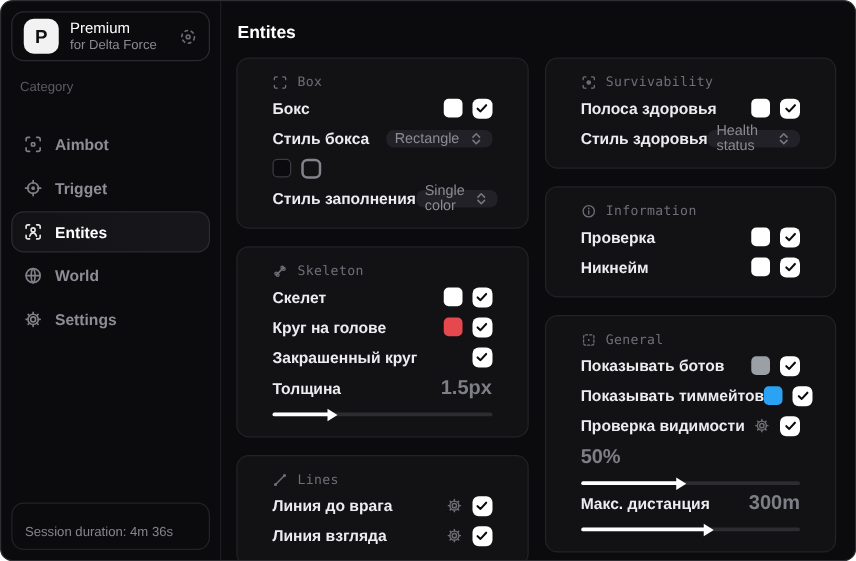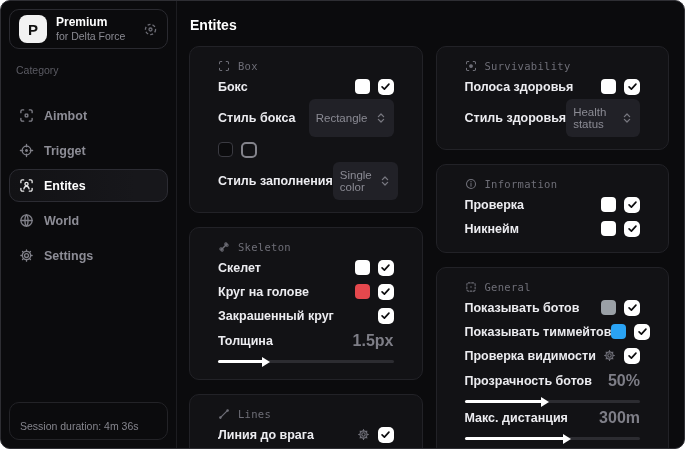--- a/index.html
+++ b/index.html
@@ -7,21 +7,21 @@
     position:relative;width:683px;height:447px;margin:0 auto;
     background:#0b0b0d;border:1px solid #2e2e33;border-radius:10px;
     display:flex;overflow:hidden;color:#ececf0;
     -webkit-font-smoothing:antialiased;
   }
   
   .sidebar{width:176px;min-width:176px;border-right:1px solid #1d1d21;display:flex;flex-direction:column;padding:8px;box-sizing:border-box;}
   .brand{border:1px solid #2a2a30;border-radius:10px;padding:5px 9px;display:flex;align-items:center;gap:9px;}
   .brand-logo{width:28px;height:28px;border-radius:8px;background:#f2f2f2;color:#111;font-weight:bold;font-size:15px;display:flex;align-items:center;justify-content:center;}
   .brand-text{flex:1;display:flex;flex-direction:column;line-height:1.25;}
-  .brand-title{font-size:12px;font-weight:bold;color:#ffffff;}
+  .brand-title{font-size:12px;font-weight:normal;color:#ffffff;}
   .brand-sub{font-size:10.5px;color:#8a8a92;}
   .brand-action{color:#6c6c74;display:flex;align-items:center;}
   .category{font-size:10.5px;color:#5b5b63;margin:15px 7px 23px;}
   .nav{display:flex;flex-direction:column;gap:2px;}
   .nav-item{display:flex;align-items:center;gap:10px;padding:8px 9px;border:1px solid transparent;border-radius:10px;color:#8d8d96;font-size:12.5px;font-weight:600;cursor:pointer;}
   .nav-item.active{color:#ffffff;border-color:#2c2c33;background:linear-gradient(90deg,#121215 0%,#17171b 80%);}
   .nav-ic{display:flex;align-items:center;color:inherit;opacity:.9;}
   .session{margin-top:auto;border:1px solid #232327;border-radius:10px;min-height:38px;display:flex;align-items:flex-end;padding:6px 10px 7px;box-sizing:border-box;}
   .session span{font-size:10.5px;color:#85858d;}
   
@@ -35,21 +35,21 @@
   .row{display:flex;align-items:center;justify-content:space-between;min-height:23px;}
   .row + .row{margin-top:1px;}
   .row-label{font-size:12.5px;font-weight:600;color:#ececf0;white-space:nowrap;}
   .row-label.disabled{color:#54545b;}
   .controls{display:flex;align-items:center;gap:8px;}
   .swatch{width:15px;height:15px;border-radius:4px;box-sizing:border-box;}
   .swatch.bordered{border:1.5px solid #3a3a41;}
   .checkbox{width:16px;height:16px;border-radius:5px;background:#ffffff;display:flex;align-items:center;justify-content:center;cursor:pointer;box-sizing:border-box;}
   .checkbox.unchecked{background:transparent;border:2px solid #83838b;}
   .gear-btn{color:#6f6f78;display:flex;align-items:center;cursor:pointer;}
-  .dropdown{background:#212127;border-radius:6px;height:38px;padding:0 7px;display:flex;align-items:center;gap:7px;color:#8b8b94;font-size:11.5px;cursor:pointer;}
+  .dropdown{background:#212127;border-radius:6px;height:14px;padding:0 7px;display:flex;align-items:center;gap:7px;color:#8b8b94;font-size:11.5px;cursor:pointer;}
   .dropdown .unfold{display:flex;align-items:center;color:#77777f;}
   .slider-block{margin-top:3px;}
   .slider-top{display:flex;align-items:center;justify-content:space-between;min-height:21px;}
   .slider-value{font-size:16px;font-weight:600;color:#7e7e87;}
   .slider{position:relative;height:3px;background:#2c2c31;border-radius:2px;margin:9px 0 4px;cursor:pointer;}
   .slider-fill{position:absolute;left:0;top:0;height:100%;background:#ffffff;border-radius:2px;}
   .slider-thumb{position:absolute;top:50%;transform:translate(-2px,-50%);width:0;height:0;border-top:5px solid transparent;border-bottom:5px solid transparent;border-left:8px solid #ffffff;}
   svg{display:block;}
 </style>
 </head>
@@ -444,21 +444,20 @@
                   <span>
                     <svg width="11" height="11" viewBox="0 0 16 16" fill="none" stroke="#0b0b0d" stroke-width="2.4" stroke-linecap="round" stroke-linejoin="round">
                       <path d="M3 8.6l3.4 3.2L13 4.6"></path>
                     </svg>
                   </span>
                 </span>
               </div>
             </div>
             <div class="slider-block">
               <div class="slider-top">
-                <span class="row-label">Прозрачность ботов</span>
                 <span class="slider-value">50%</span>
               </div>
               <div class="slider">
                 <div class="slider-fill" style="width: 45%;"></div>
                 <div class="slider-thumb" style="left: 45%;"></div>
               </div>
             </div>
             <div class="slider-block">
               <div class="slider-top">
                 <span class="row-label">Макс. дистанция</span>

